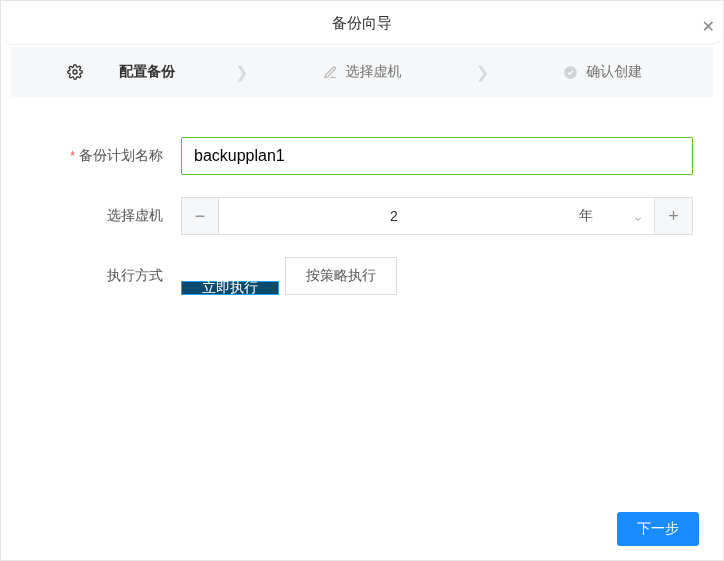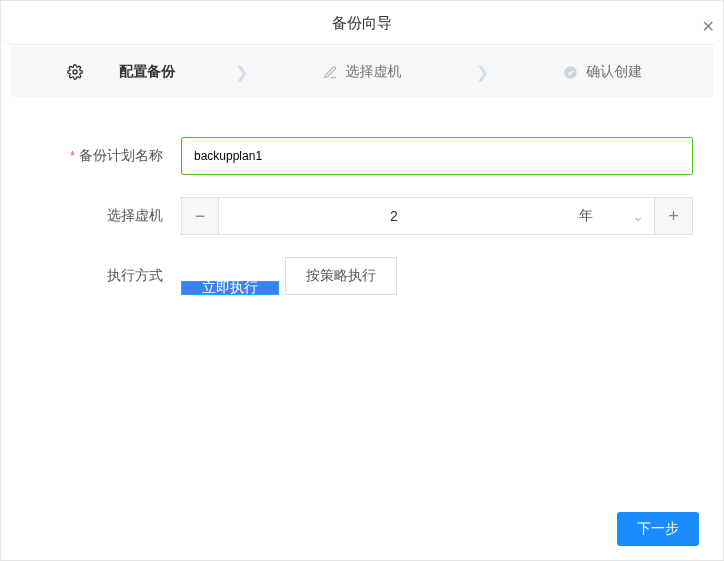--- a/index.html
+++ b/index.html
@@ -13,32 +13,32 @@
   .step { flex: 1; display: flex; align-items: center; justify-content: center; height: 100%; position: relative; color: #737373; font-size: 14px; }
   .step.active { color: #333; font-weight: 600; gap: 28px; }
   .step .icon { margin-right: 8px; display: inline-flex; align-items: center; }
   .chev { width: 20px; color: #d8dce0; display: flex; align-items: center; justify-content: center; }
   
   .form { flex: 1; padding: 40px 30px 0 30px; }
   .row { display: flex; align-items: center; margin-bottom: 22px; }
   .label { width: 150px; text-align: right; padding-right: 18px; font-size: 14px; color: #555; }
   .req { color: #f04848; margin-right: 4px; font-size: 12px; }
   .control { flex: 1; display: flex; align-items: stretch; }
-  .text-input { flex: 1; height: 38px; border: 1px solid #52c41a; padding: 0 12px; font-size: 12px; outline: none; border-radius: 2px; }
+  .text-input { flex: 1; height: 38px; border: 1px solid #52c41a; padding: 0 12px; font-size: 16px; outline: none; border-radius: 2px; }
   
   .stepper { flex: 1; display: flex; height: 38px; }
   .step-btn { width: 38px; border: 1px solid #dcdfe6; background: #f6f7f8; color: #888; font-size: 18px; display: flex; align-items: center; justify-content: center; cursor: pointer; }
   .step-val { flex: 1; border-top: 1px solid #dcdfe6; border-bottom: 1px solid #dcdfe6; display: flex; align-items: center; justify-content: center; font-size: 14px; }
   .unit-sel { width: 86px; height: 38px; border: 1px solid #dcdfe6; border-left: none; display: flex; align-items: center; justify-content: space-between; padding: 0 10px; font-size: 14px; color: #555; cursor: pointer; }
   .unit-sel .caret { color: #b8c0c8; }
   .step-btn.plus { border-left: none; }
   
   .seg { display: flex; height: 38px; }
   .seg-btn { padding: 0 20px; border: 1px solid #dcdfe6; display: flex; align-items: center; font-size: 14px; cursor: pointer; background: #fff; color:#555; }
-  .seg-btn.selected { background: #3b82f6; border-color: #1aa4ff; color: #fff; margin-top: 24px; }
+  .seg-btn.selected { background: #0c4a6e; border-color: #1aa4ff; color: #fff; margin-top: 24px; }
   .seg-btn + .seg-btn { margin-left: 6px; }
   
   .footer { height: 62px; display: flex; align-items: center; justify-content: flex-end; padding: 0 24px; }
   .primary { background: #1a8cff; color: #fff; border: none; height: 34px; padding: 0 20px; font-size: 14px; border-radius: 3px; cursor: pointer; }
 </style>
 </head>
 <body>
 
 <div class="wrap">
 

